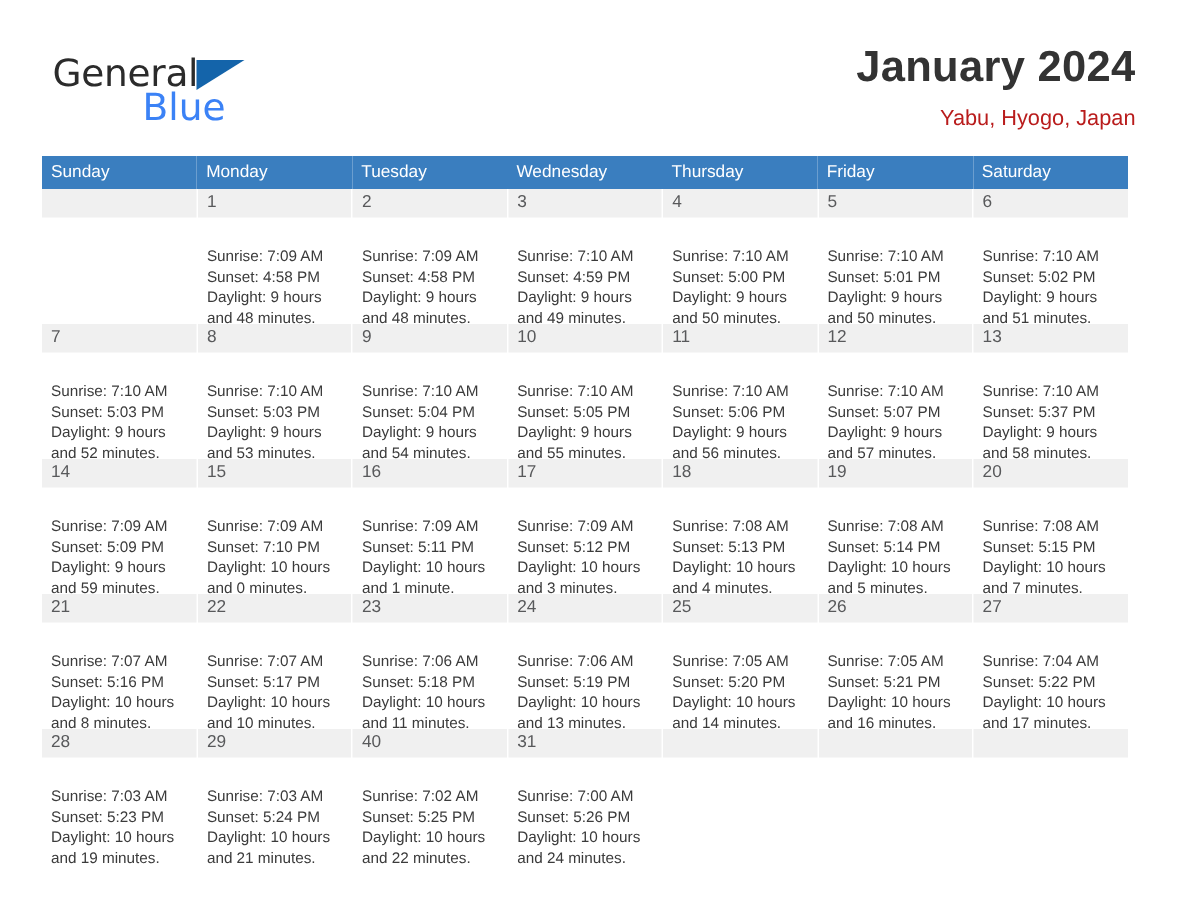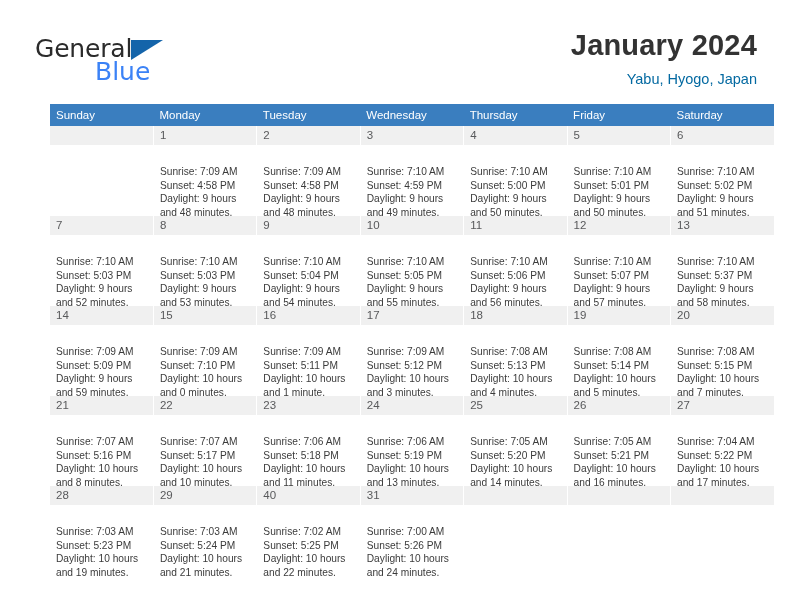--- a/index.html
+++ b/index.html
@@ -72,29 +72,29 @@
   }
   .cal-title {
     font-size: 29px;
     font-weight: 700;
     color: #333333;
     line-height: 34px;
     letter-spacing: 0.2px;
   }
   .cal-subtitle {
     font-size: 14.5px;
-    color: #0369a1;
+    color: #b91c1c;
     line-height: 20px;
     margin-top: 7px;
   }
 
   
   .calendar {
     position: absolute;
-    left: 50px;
+    left: 28px;
     top: 104px;
     width: 724px;
     border-collapse: collapse;
     table-layout: fixed;
   }
   .calendar th {
     background: #3a7ebf;
     color: #ffffff;
     font-size: 11.5px;
     font-weight: 400;

